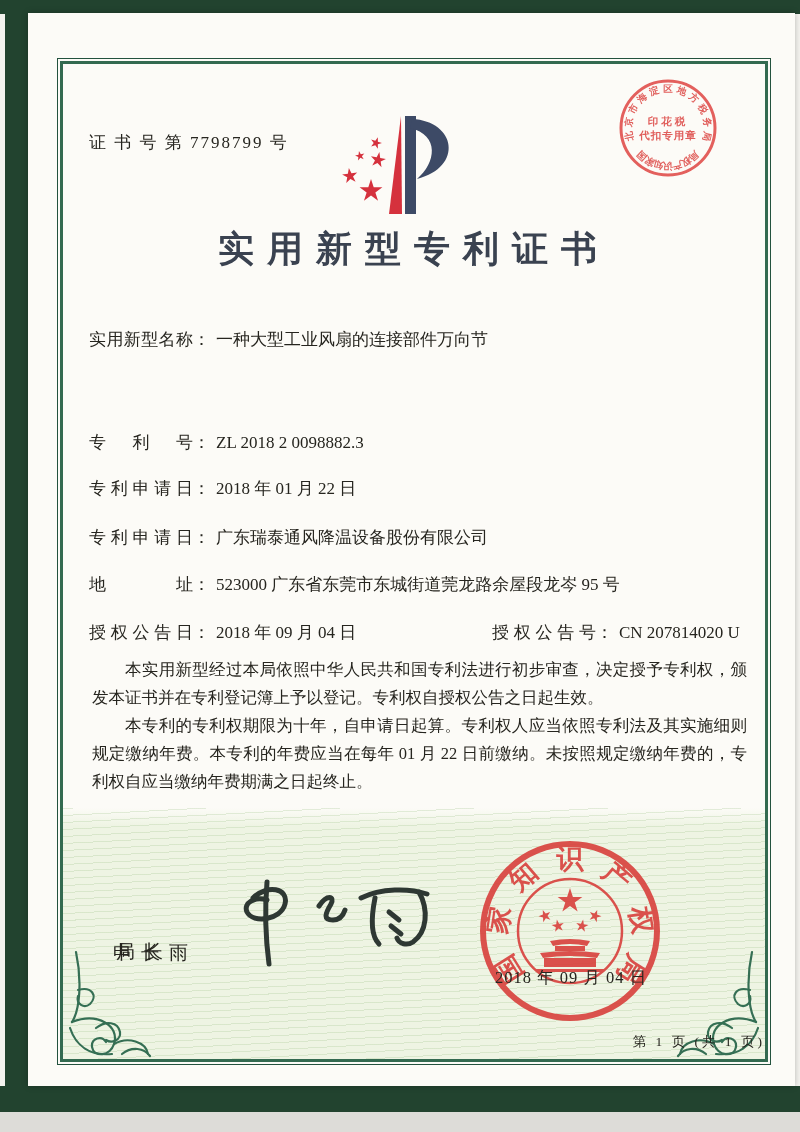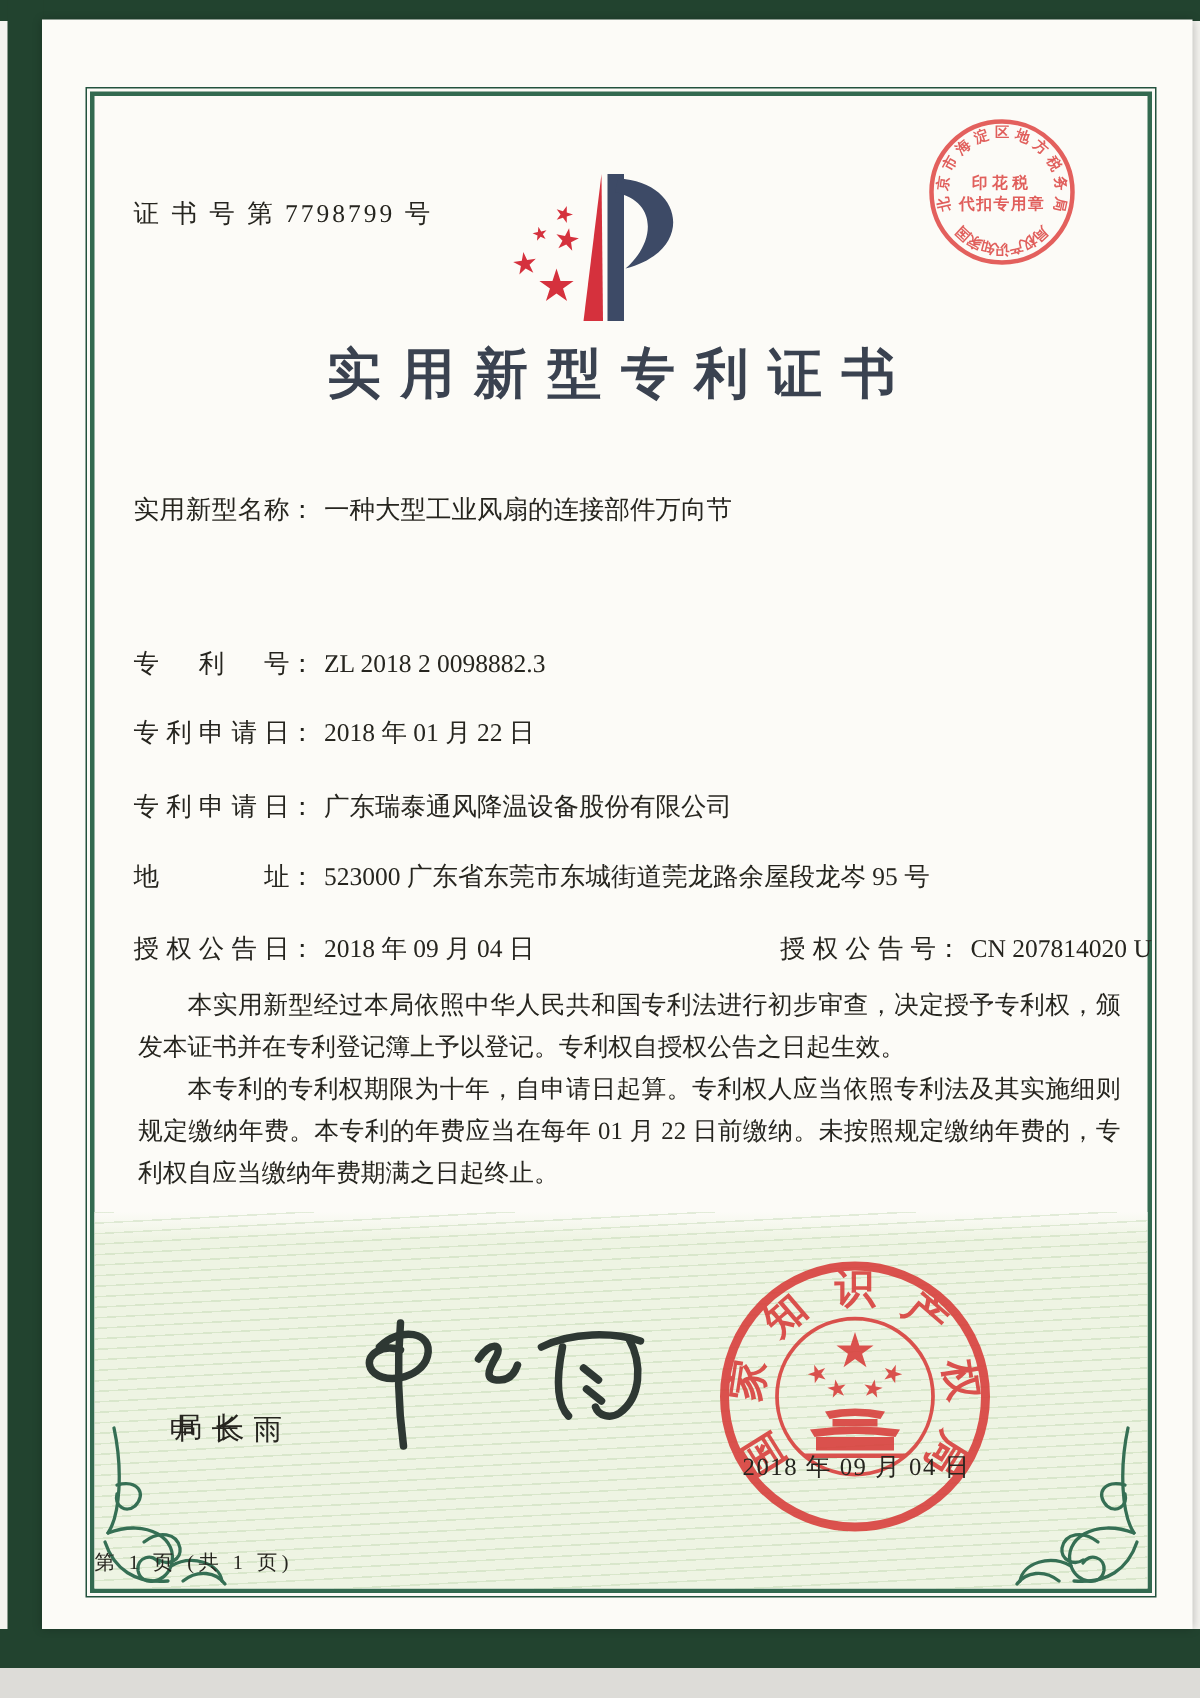--- a/index.html
+++ b/index.html
@@ -29,31 +29,31 @@
 
   .cert-no{position:absolute;left:26px;top:67px;font-size:17px;letter-spacing:2px;z-index:1;}
   .stamp{position:absolute;left:553px;top:12px;width:104px;height:104px;z-index:1;}
   .logo{position:absolute;left:277px;top:49px;width:125px;height:105px;z-index:1;}
   .title{position:absolute;left:0;top:161px;width:100%;text-align:center;font-size:36px;font-weight:600;
     letter-spacing:13px;color:var(--title);z-index:1;}
 
   .field{position:absolute;left:26px;font-size:17px;z-index:1;white-space:nowrap;}
   .lab{display:inline-block;width:104px;text-align:justify;text-align-last:justify;vertical-align:bottom;}
   .colon{margin-right:6px;}
-  .grant-right{position:absolute;left:403px;top:0;margin-left:28px;}
+  .grant-right{position:absolute;left:403px;top:0;}
 
   .paras{position:absolute;left:29px;top:592px;width:655px;z-index:1;}
   .paras p{font-size:16.5px;line-height:28px;text-indent:2em;text-align:justify;}
 
   .signer-title{position:absolute;left:53px;top:836px;font-size:19px;letter-spacing:9px;z-index:3;margin-top:39px;}
   .signer-name{position:absolute;left:50px;top:876px;font-size:19px;letter-spacing:9px;z-index:3;}
   .sig{position:absolute;left:160px;top:812px;width:230px;height:95px;z-index:3;}
   .seal{position:absolute;left:412px;top:772px;width:190px;height:190px;z-index:3;}
   .seal-date{position:absolute;left:432px;top:903px;width:170px;font-size:16.5px;letter-spacing:1px;z-index:4;}
-  .footer{position:absolute;left:0;top:969px;width:100%;text-align:left;font-size:13.5px;letter-spacing:3px;z-index:3;}
+  .footer{position:absolute;left:0;top:969px;width:100%;text-align:right;font-size:13.5px;letter-spacing:3px;z-index:3;}
 
   svg text{font-family:"Liberation Serif","DejaVu Serif",serif;}
 </style>
 </head>
 <body>
 
 <div class="photo">
   <div class="backing-top"></div>
   <div class="backing-left"></div>
   <div class="backing-bottom"></div>

